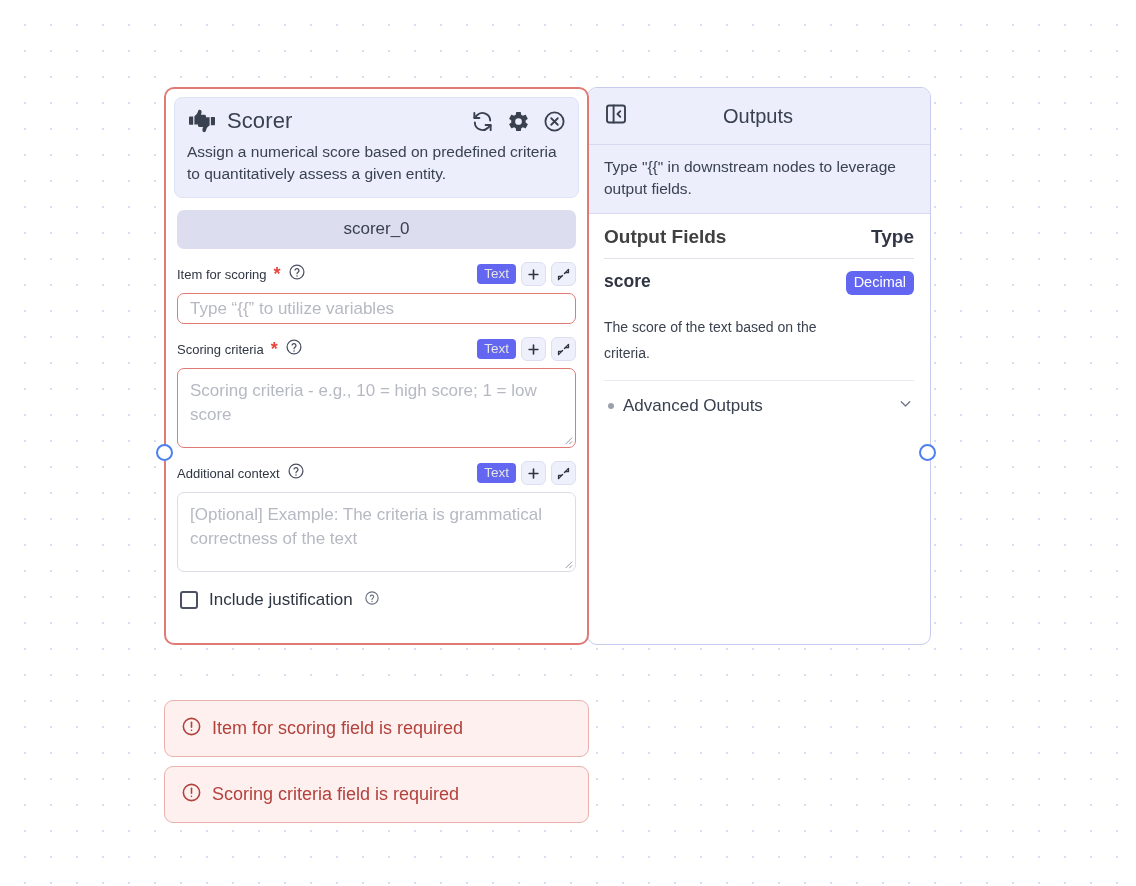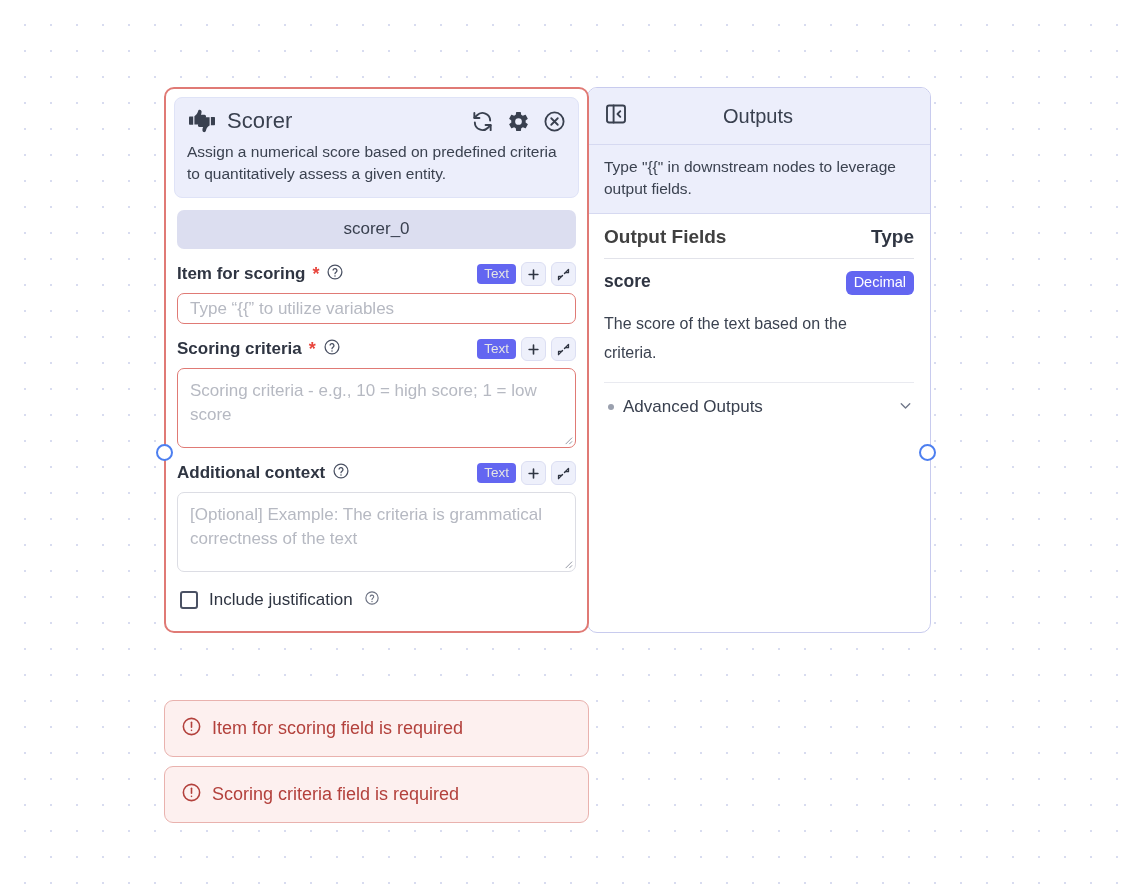--- a/index.html
+++ b/index.html
@@ -30,21 +30,21 @@
     display: flex;
     align-items: stretch;
   }
 
   
   .node-card {
     width: 425px;
     border: 2px solid #e07a75;
     border-radius: 10px;
     background: #ffffff;
-    padding: 8px 8px 12px 8px;
+    padding: 8px 8px 24px 8px;
     position: relative;
     z-index: 3;
   }
 
   .node-head {
     background: #eceefb;
     border: 1px solid #dfe3f7;
     border-radius: 8px;
     padding: 10px 12px 12px 12px;
   }
@@ -90,22 +90,22 @@
   .field { margin: 13px 3px 0 3px; }
 
   .field-label-row {
     display: flex;
     align-items: center;
     gap: 7px;
     margin-bottom: 7px;
   }
 
   .field-label {
-    font-size: 17px;
-    font-weight: bold;
+    font-size: 13px;
+    font-weight: normal;
     color: #2f3542;
   }
 
   .req-star { color: #e8453c; font-size: 18px; font-weight: bold; line-height: 1; }
 
   .help-icon { display: block; }
 
   .field-ctrls {
     margin-left: auto;
     display: flex;
@@ -229,22 +229,22 @@
   .out-name { font-size: 17.5px; font-weight: bold; color: #2f3542; flex: 1; }
   .out-type-badge {
     background: #6366f1;
     color: #fff;
     font-size: 14.5px;
     border-radius: 6px;
     padding: 3px 8px 4px 8px;
     line-height: 1.15;
   }
   .out-desc {
-    margin-top: 14px;
-    font-size: 16px;
+    margin-top: 20px;
+    font-size: 14px;
     line-height: 1.85;
     color: #3b4250;
     max-width: 245px;
   }
 
   .advanced-row {
     display: flex;
     align-items: center;
     gap: 9px;
     padding: 14px 0 14px 4px;

